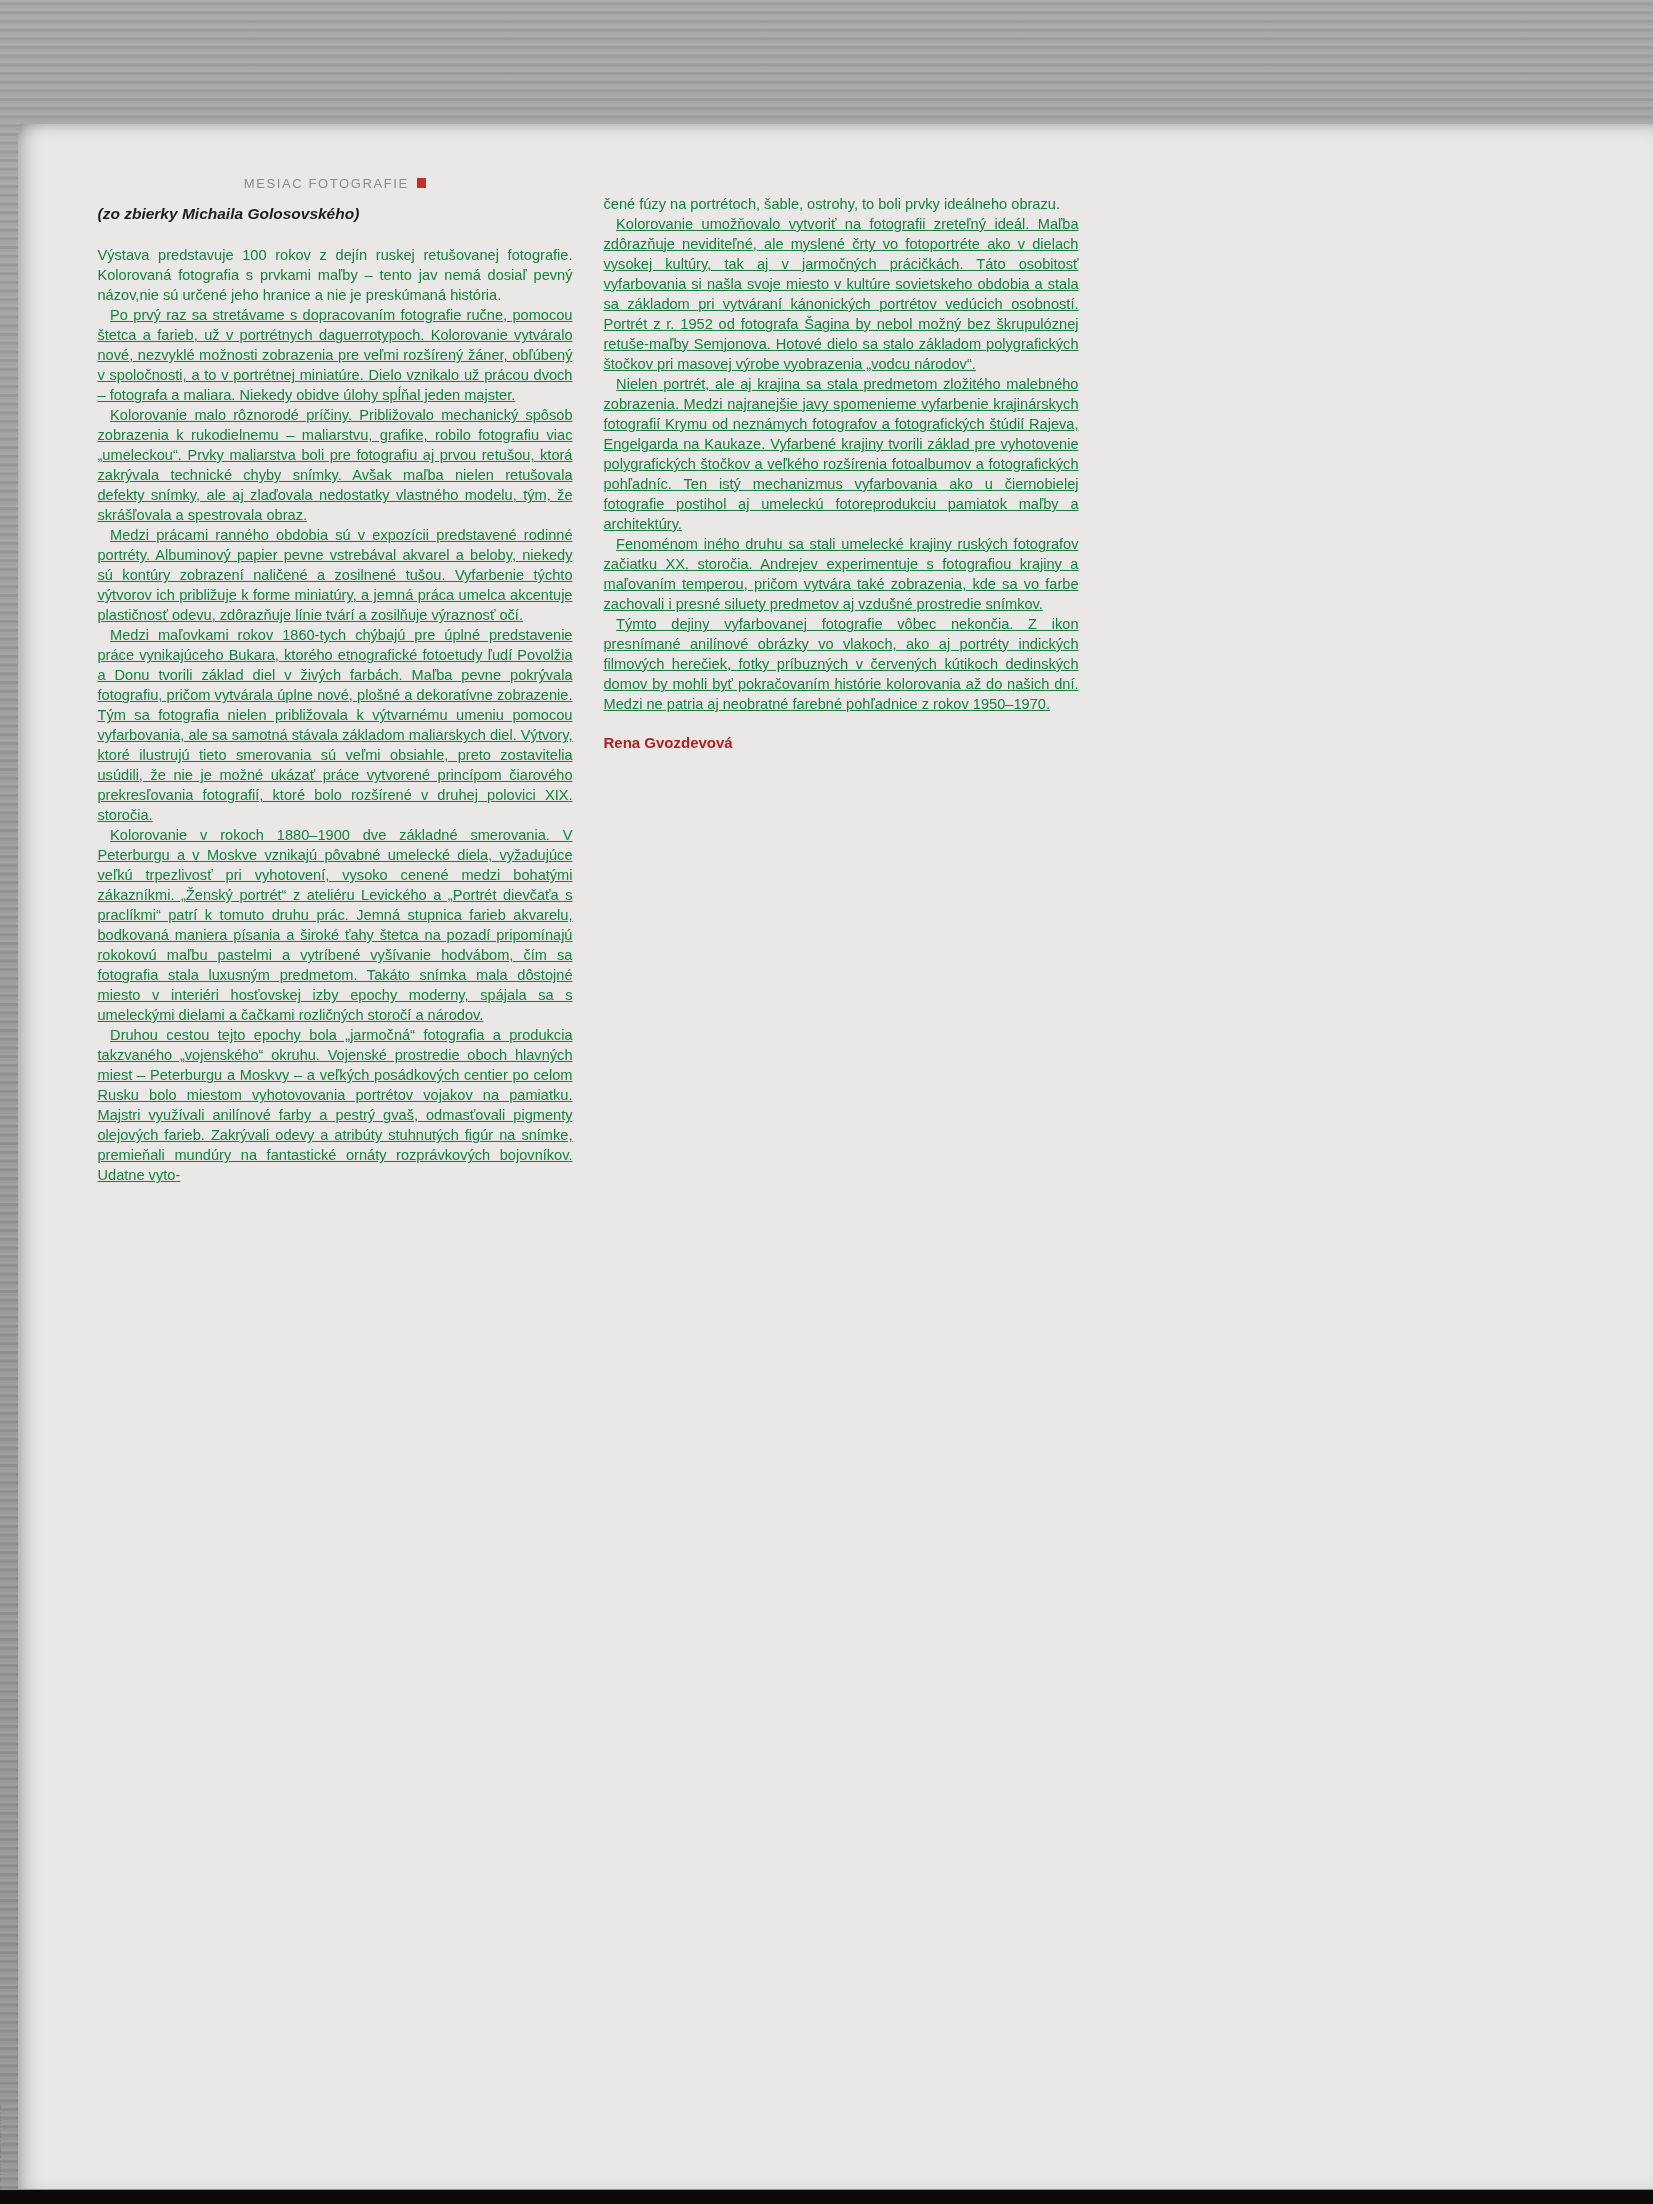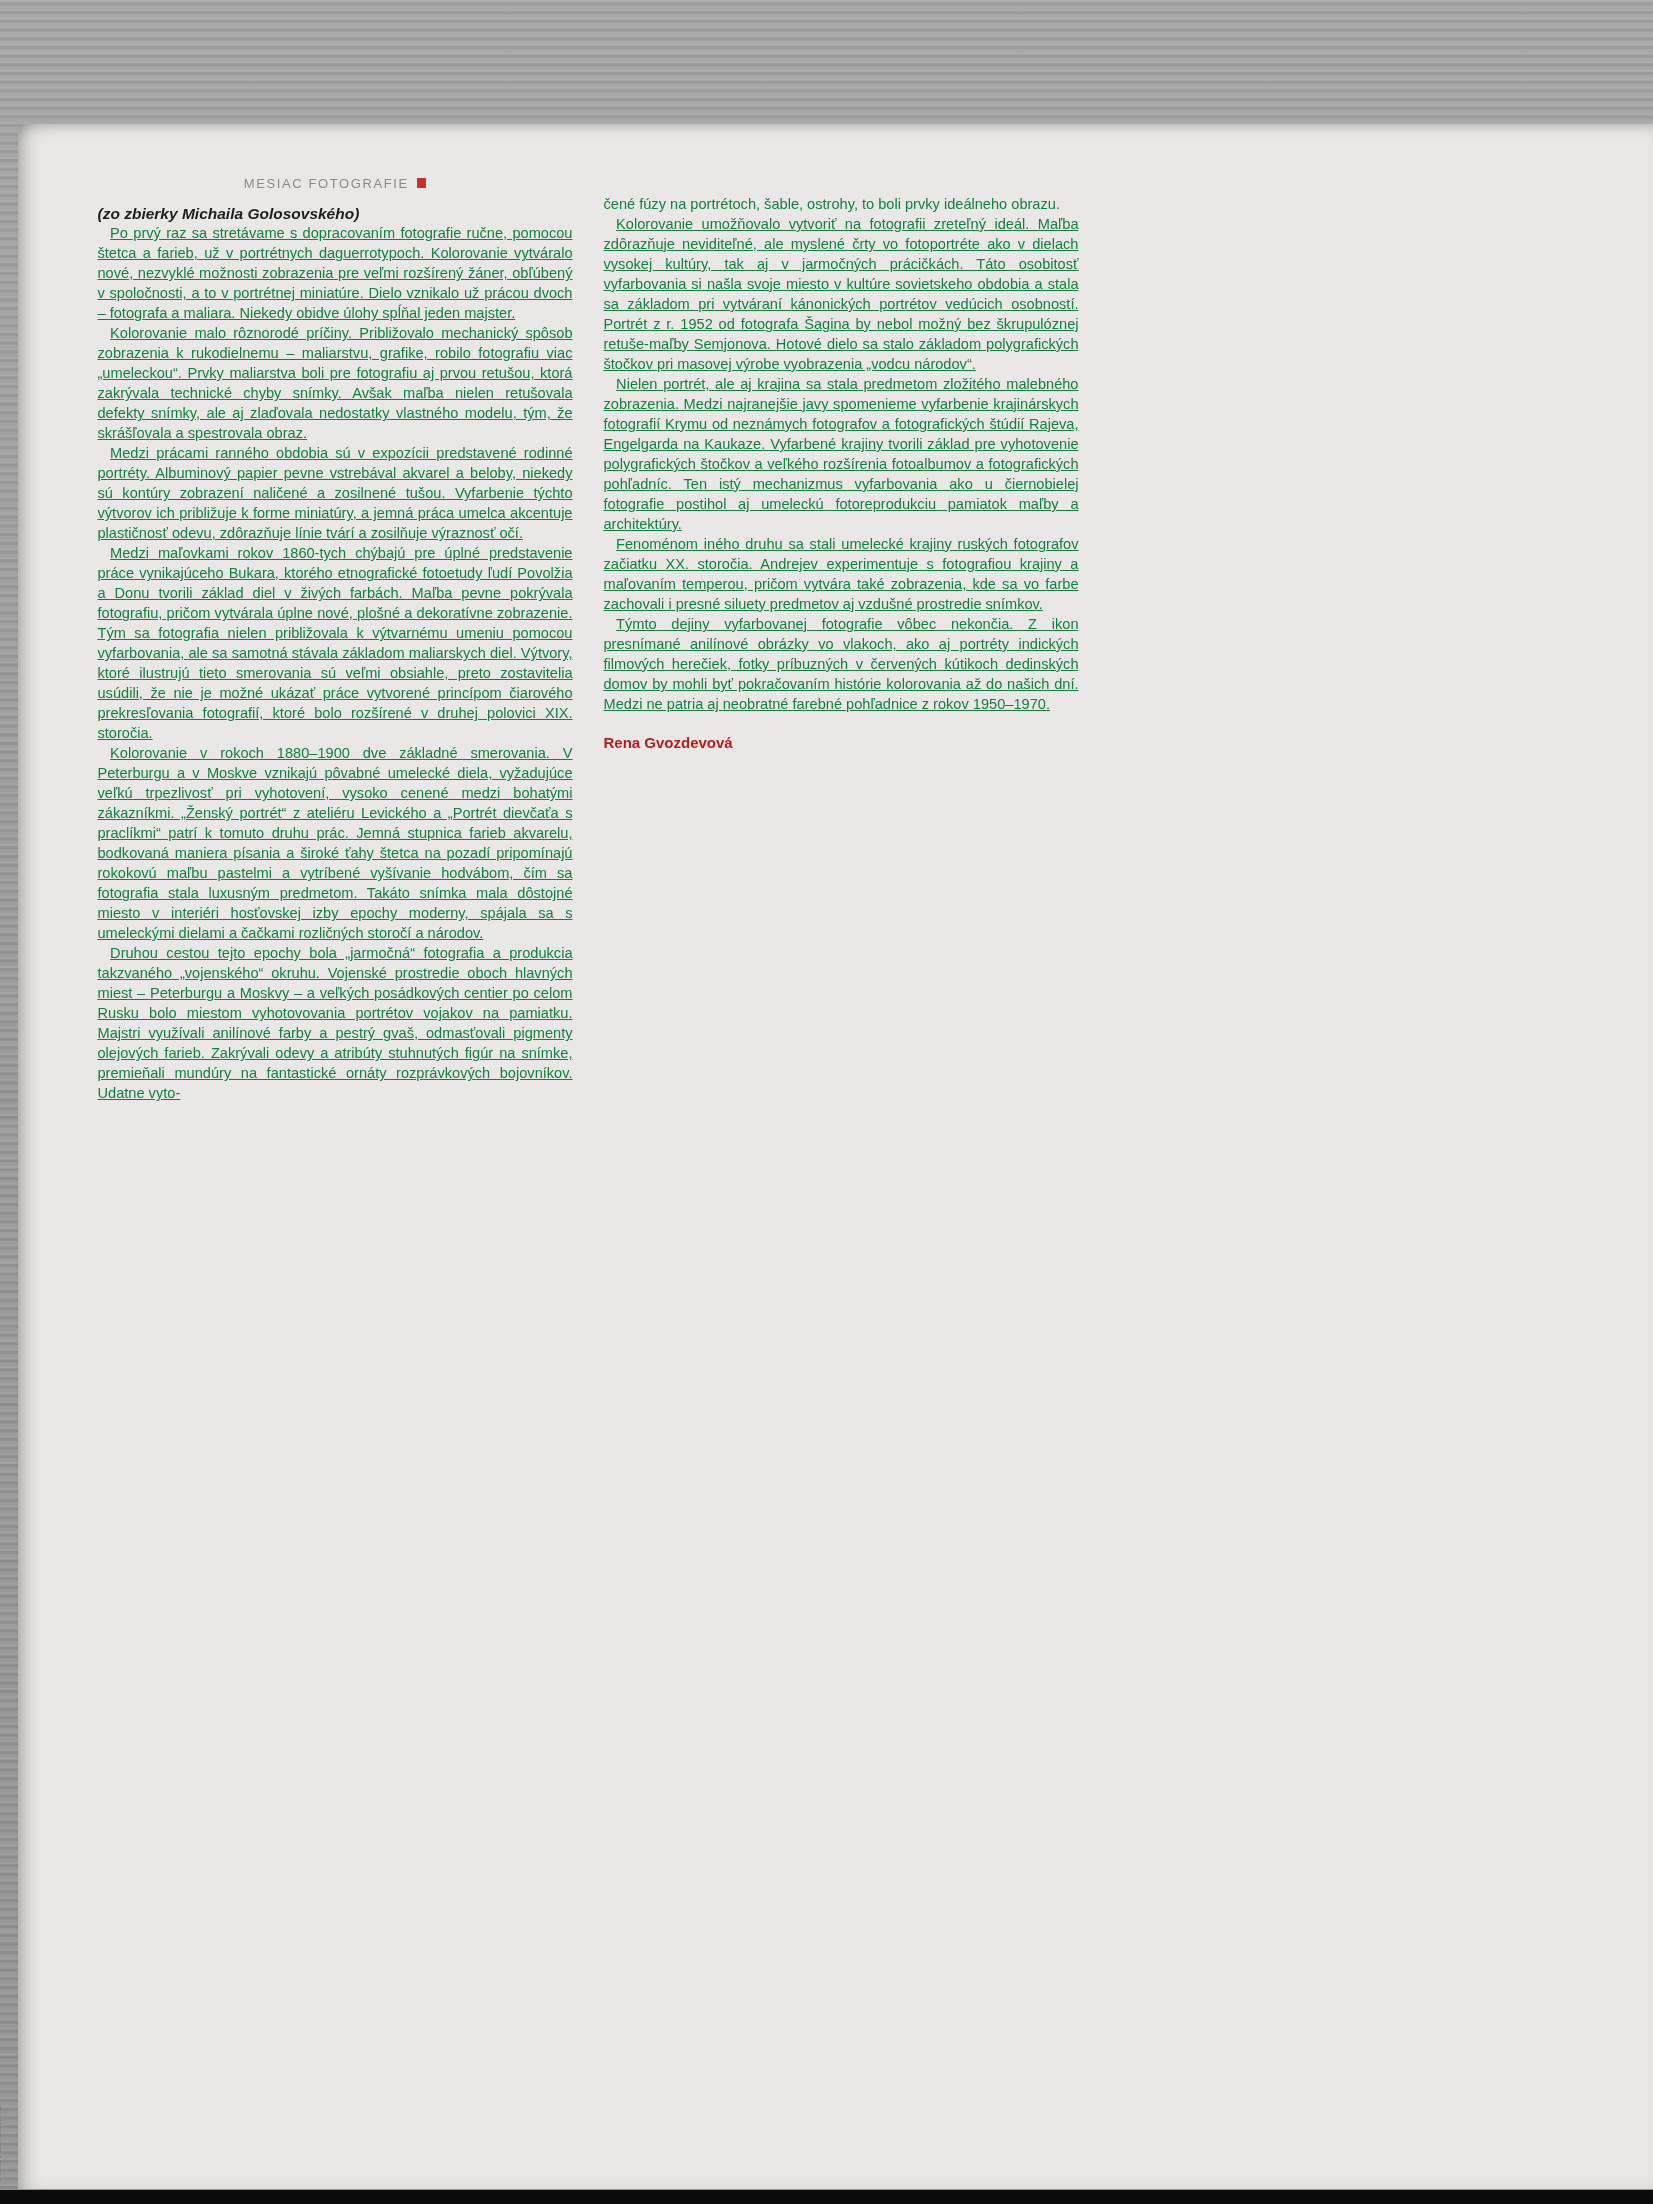--- a/index.html
+++ b/index.html
@@ -115,20 +115,21 @@
 
   <div class="col-left">
     <div class="section-row">
       <span class="section-label">MESIAC FOTOGRAFIE</span>
       <span class="red-square"></span>
     </div>
     <div class="page-title">
     </div>
     <div class="subtitle">(zo zbierky Michaila Golosovského)</div>
 
+    <p class="body-p first-p">Výstava predstavuje 100 rokov z dejín ruskej retušovanej fotografie. Kolorovaná fotografia s prvkami maľby – tento jav nemá dosiaľ pevný názov,nie sú určené jeho hranice a nie je preskúmaná história.</p>
     <p class="body-p indent">Po prvý raz sa stretávame s dopracovaním fotografie ručne, pomocou štetca a farieb, už v portrétnych daguerrotypoch. Kolorovanie vytváralo nové, nezvyklé možnosti zobrazenia pre veľmi rozšírený žáner, obľúbený v spoločnosti, a to v portrétnej miniatúre. Dielo vznikalo už prácou dvoch – fotografa a maliara. Niekedy obidve úlohy spĺňal jeden majster.</p>
     <p class="body-p indent">Kolorovanie malo rôznorodé príčiny. Približovalo mechanický spôsob zobrazenia k rukodielnemu – maliarstvu, grafike, robilo fotografiu viac „umeleckou“. Prvky maliarstva boli pre fotografiu aj prvou retušou, ktorá zakrývala technické chyby snímky. Avšak maľba nielen retušovala defekty snímky, ale aj zlaďovala nedostatky vlastného modelu, tým, že skrášľovala a spestrovala obraz.</p>
     <p class="body-p indent">Medzi prácami ranného obdobia sú v expozícii predstavené rodinné portréty. Albuminový papier pevne vstrebával akvarel a beloby, niekedy sú kontúry zobrazení naličené a zosilnené tušou. Vyfarbenie týchto výtvorov ich približuje k forme miniatúry, a jemná práca umelca akcentuje plastičnosť odevu, zdôrazňuje línie tvárí a zosilňuje výraznosť očí.</p>
     <p class="body-p indent">Medzi maľovkami rokov 1860-tych chýbajú pre úplné predstavenie práce vynikajúceho Bukara, ktorého etnografické fotoetudy ľudí Povolžia a Donu tvorili základ diel v živých farbách. Maľba pevne pokrývala fotografiu, pričom vytvárala úplne nové, plošné a dekoratívne zobrazenie. Tým sa fotografia nielen približovala k výtvarnému umeniu pomocou vyfarbovania, ale sa samotná stávala základom maliarskych diel. Výtvory, ktoré ilustrujú tieto smerovania sú veľmi obsiahle, preto zostavitelia usúdili, že nie je možné ukázať práce vytvorené princípom čiarového prekresľovania fotografií, ktoré bolo rozšírené v druhej polovici XIX. storočia.</p>
     <p class="body-p indent">Kolorovanie v rokoch 1880–1900 dve základné smerovania. V Peterburgu a v Moskve vznikajú pôvabné umelecké diela, vyžadujúce veľkú trpezlivosť pri vyhotovení, vysoko cenené medzi bohatými zákazníkmi. „Ženský portrét“ z ateliéru Levického a „Portrét dievčaťa s praclíkmi“ patrí k tomuto druhu prác. Jemná stupnica farieb akvarelu, bodkovaná maniera písania a široké ťahy štetca na pozadí pripomínajú rokokovú maľbu pastelmi a vytríbené vyšívanie hodvábom, čím sa fotografia stala luxusným predmetom. Takáto snímka mala dôstojné miesto v interiéri hosťovskej izby epochy moderny, spájala sa s umeleckými dielami a čačkami rozličných storočí a národov.</p>
     <p class="body-p indent">Druhou cestou tejto epochy bola „jarmočná“ fotografia a produkcia takzvaného „vojenského“ okruhu. Vojenské prostredie oboch hlavných miest – Peterburgu a Moskvy – a veľkých posádkových centier po celom Rusku bolo miestom vyhotovovania portrétov vojakov na pamiatku. Majstri využívali anilínové farby a pestrý gvaš, odmasťovali pigmenty olejových farieb. Zakrývali odevy a atribúty stuhnutých figúr na snímke, premieňali mundúry na fantastické ornáty rozprávkových bojovníkov. Udatne vyto-</p>
   </div>
 
   <div class="col-right">
     <p class="body-p">čené fúzy na portrétoch, šable, ostrohy, to boli prvky ideálneho obrazu.</p>

